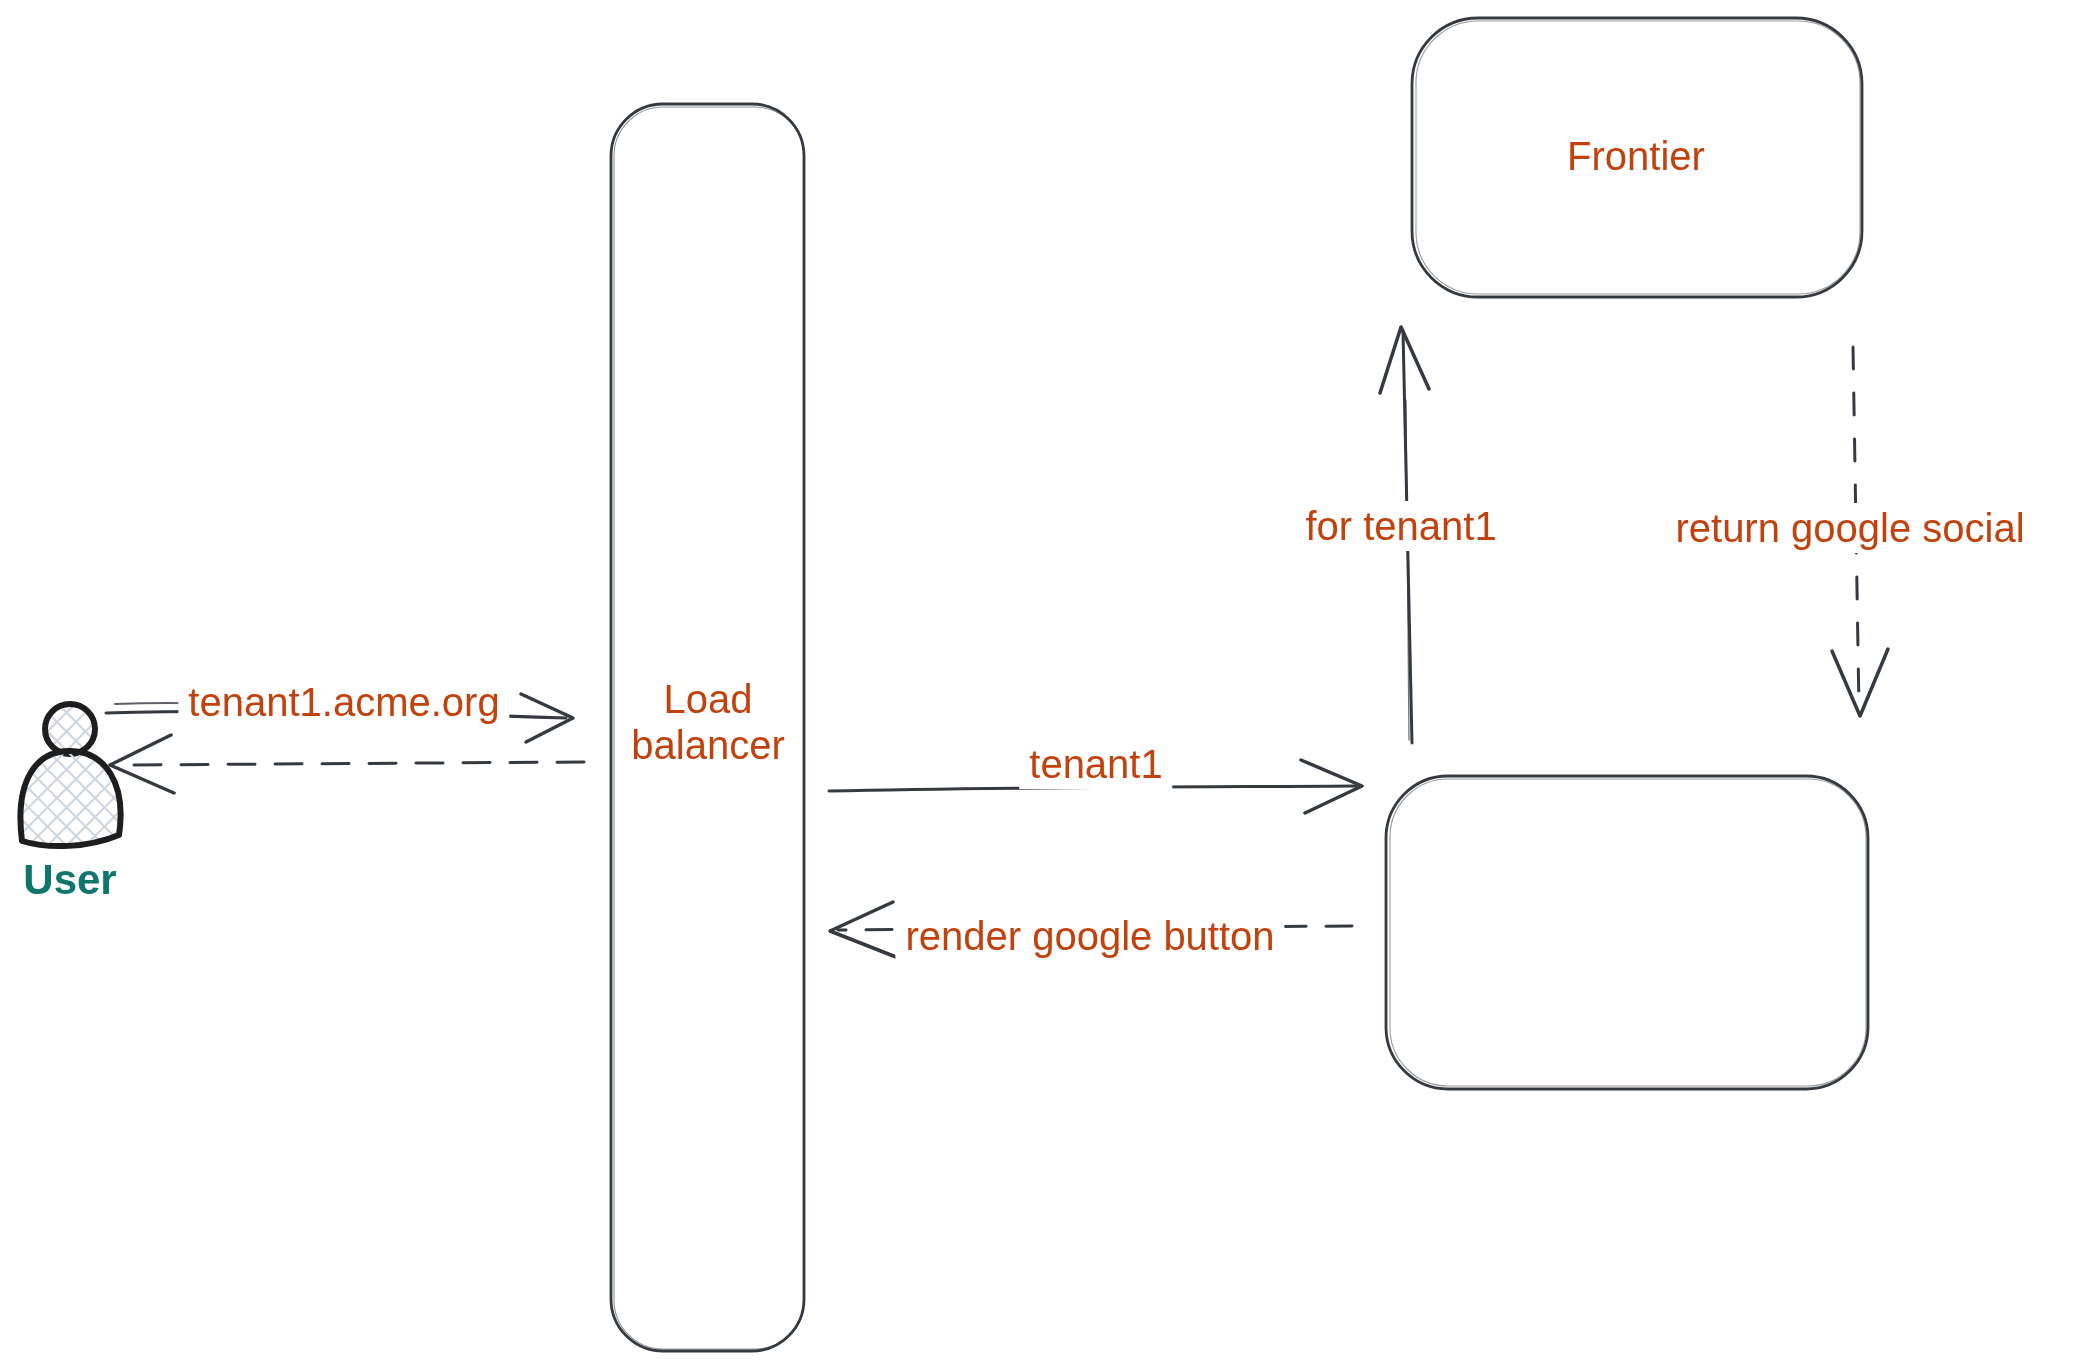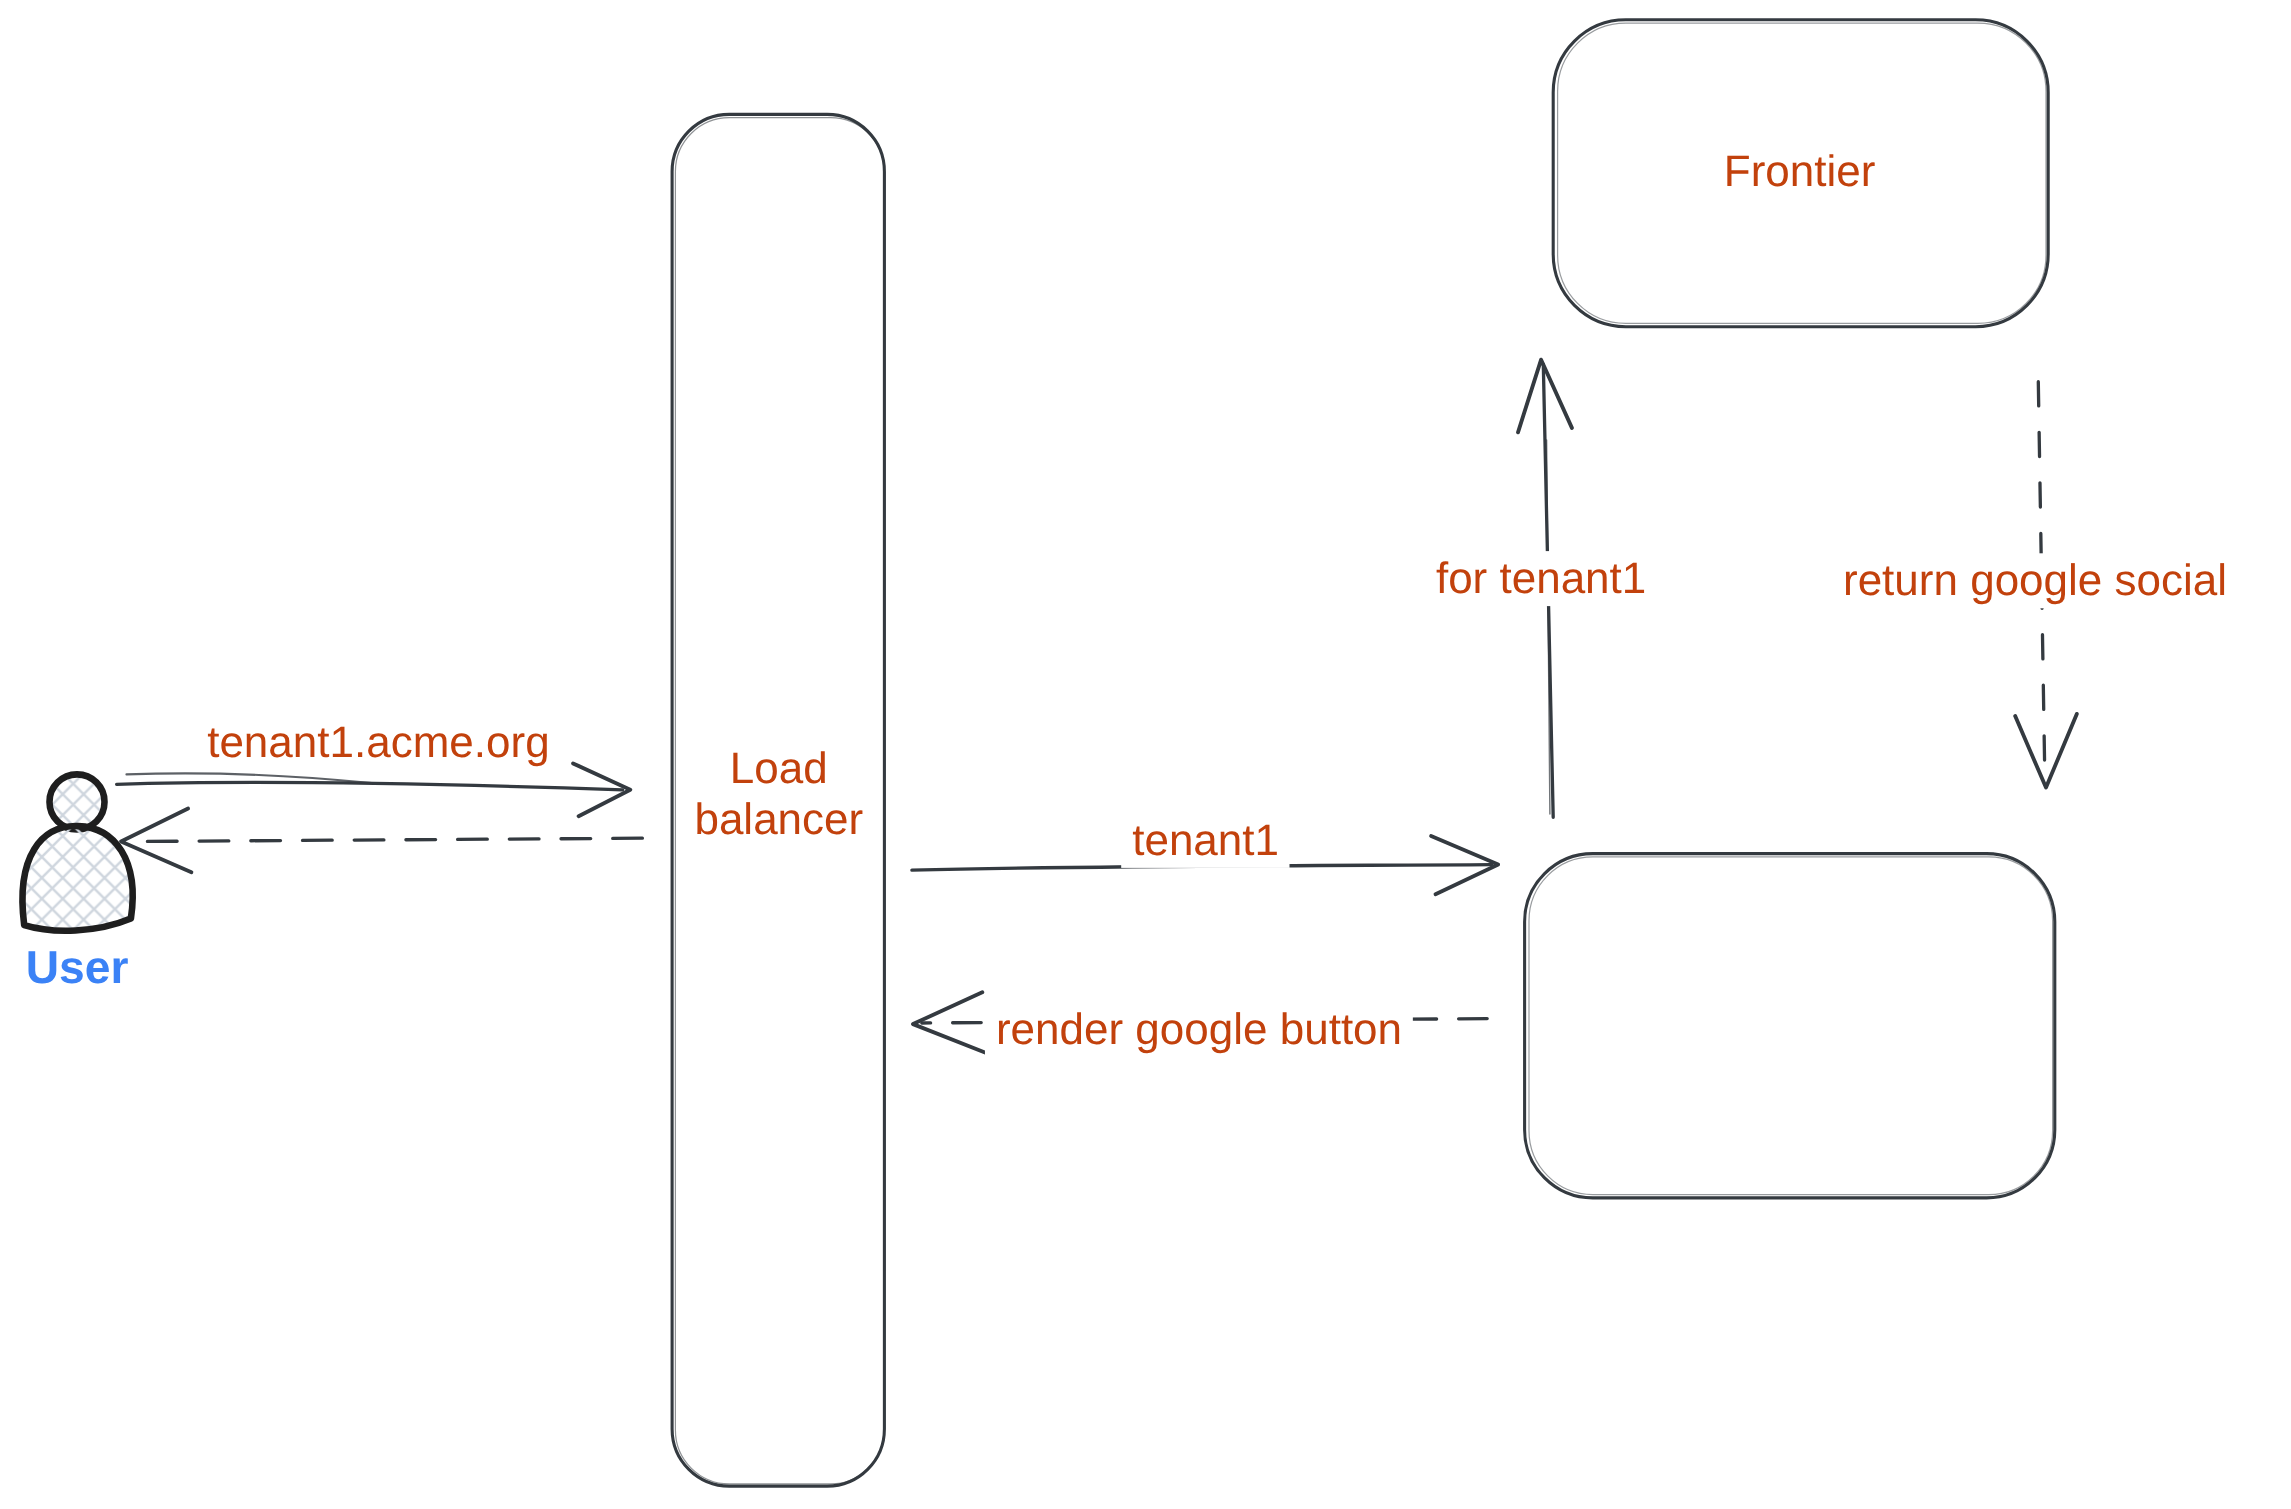--- a/index.html
+++ b/index.html
@@ -17,21 +17,21 @@
     transform:translate(-50%,-50%);
     text-align:center;
     white-space:nowrap;
     color:#c2410c;
     font-size:40px;
     line-height:46px;
   }
   .node-label{background:transparent;}
   .edge-label{background:#ffffff;padding:2px 10px;}
   .actor-label{
-    color:#3b82f6;
+    color:#0f766e;
     font-weight:bold;
     font-size:42px;
   }
 </style>
 </head>
 <body>
 
 <div class="canvas">
 
   <svg class="layer" width="2083" height="1372" viewBox="0 0 2083 1372">
@@ -101,21 +101,21 @@
   <div class="label actor-label" style="left:70px;top:880px;">User</div>
 
   <div class="label node-label" style="left:708px;top:722px;">
     <span style="display:block">Load</span>
     <span style="display:block">balancer</span>
   </div>
 
   <div class="label node-label" style="left:1636px;top:156px;">Frontier</div>
 
 
-  <div class="label edge-label" style="left:344px;top:675px;">tenant1.acme.org</div>
+  <div class="label edge-label" style="left:344px;top:702px;">tenant1.acme.org</div>
 
   <div class="label edge-label" style="left:1096px;top:764px;">tenant1</div>
 
   <div class="label edge-label" style="left:1090px;top:924px;margin-top:12px;">render google button</div>
 
   <div class="label edge-label" style="left:1401px;top:526px;">
     <span style="display:block">for tenant1</span>
   </div>
 
   <div class="label edge-label" style="left:1850px;top:528px;text-align:center;">

